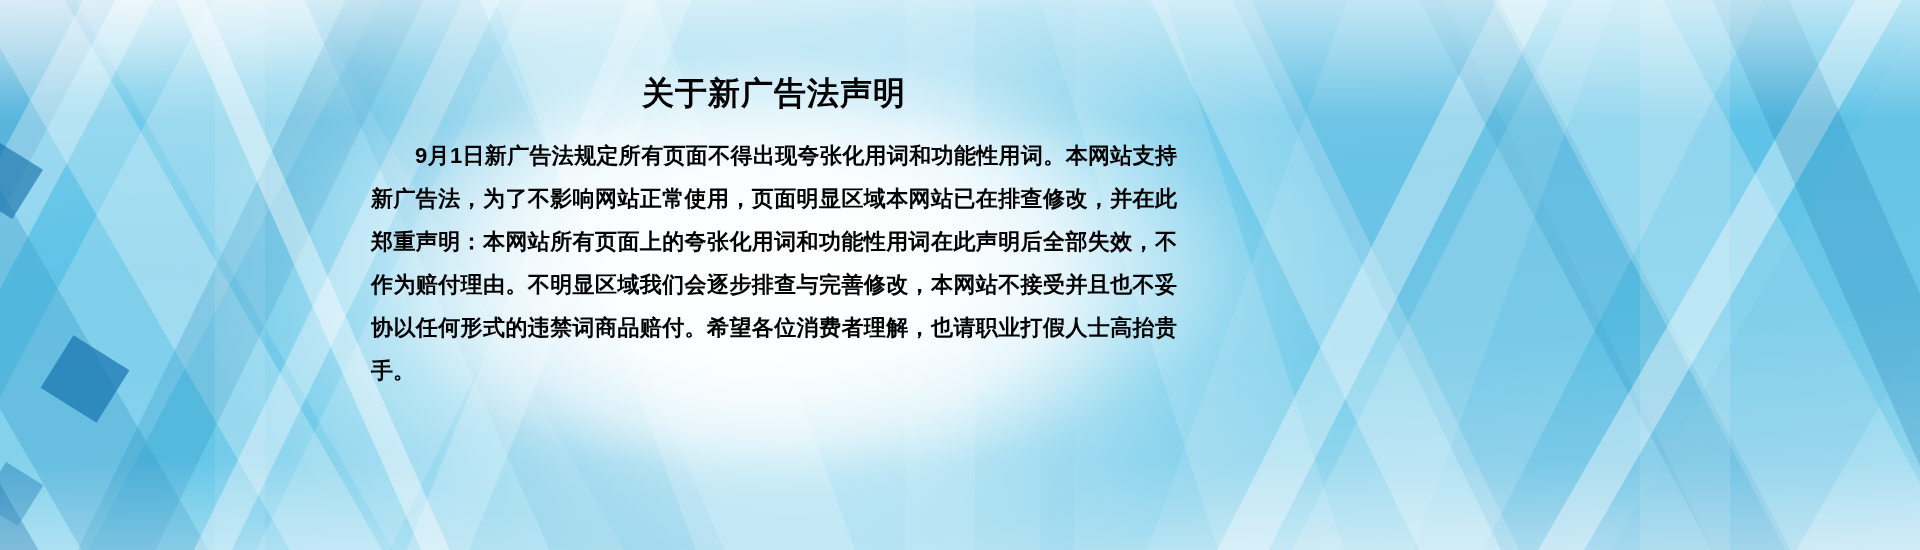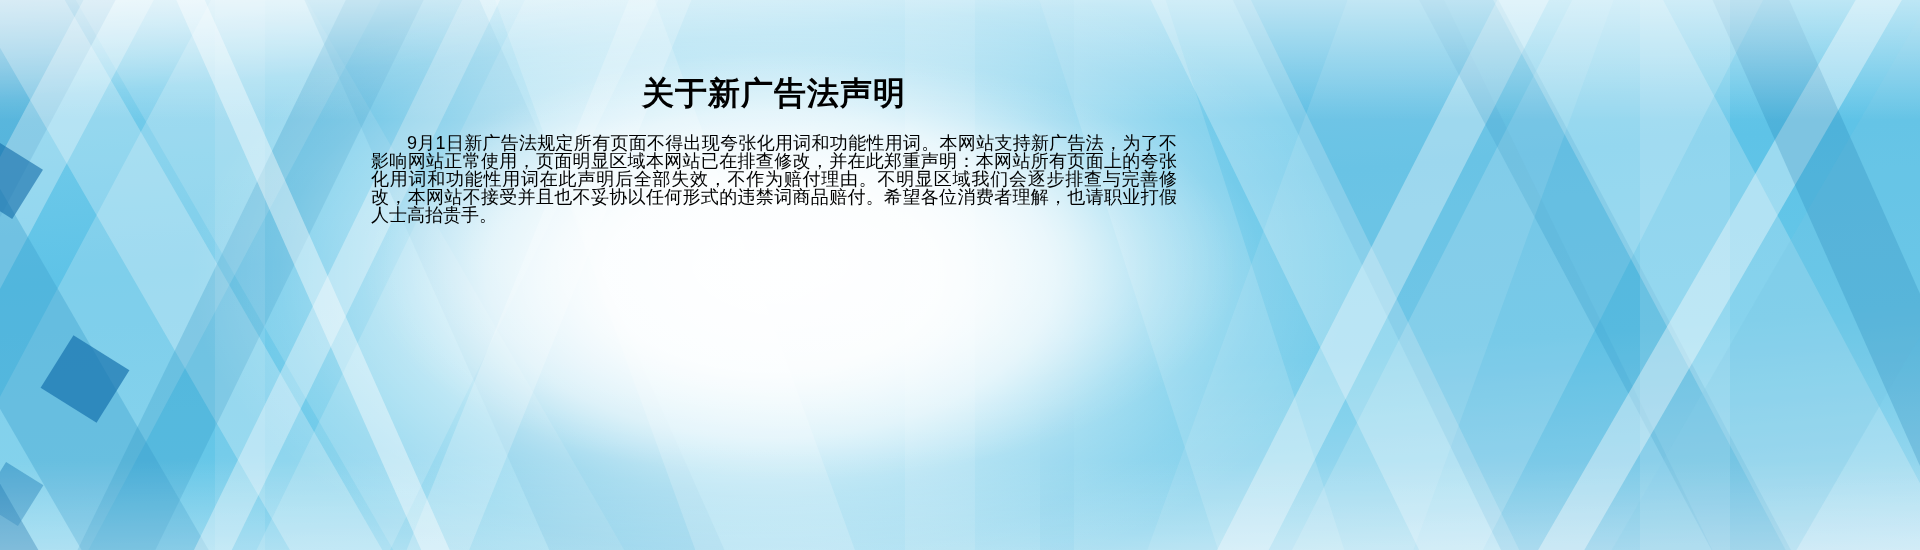--- a/index.html
+++ b/index.html
@@ -146,26 +146,27 @@
     text-align:center;
     font-size:32px;
     font-weight:bold;
     letter-spacing:1px;
     line-height:1.2;
     margin-bottom:22px;
     color:#000;
     white-space:nowrap;
   }
   .para{
-    font-size:18px;
-    line-height:18px;
+    font-size:22px;
+    line-height:43px;
     text-align:justify;
     text-justify:inter-ideograph;
     color:#000;
     letter-spacing:0px;
+    font-weight:bold;
   }
   .para.first{ text-indent:2em; }
   .para + .para{ margin-top:0; }
 </style>
 </head>
 <body>
 
 <div id="banner">
 
   <div class="band b b1"></div>

